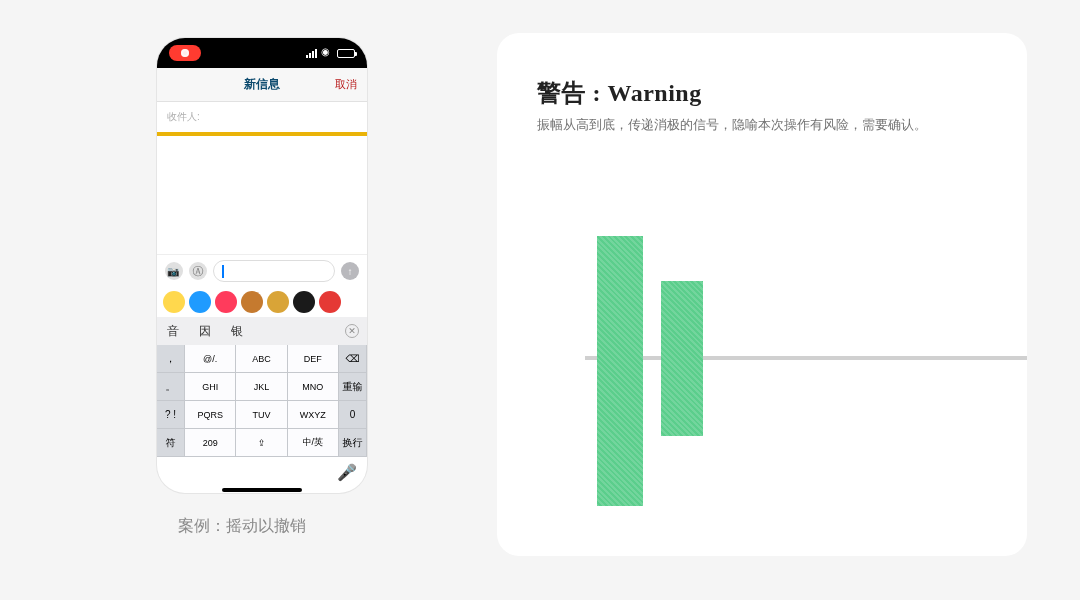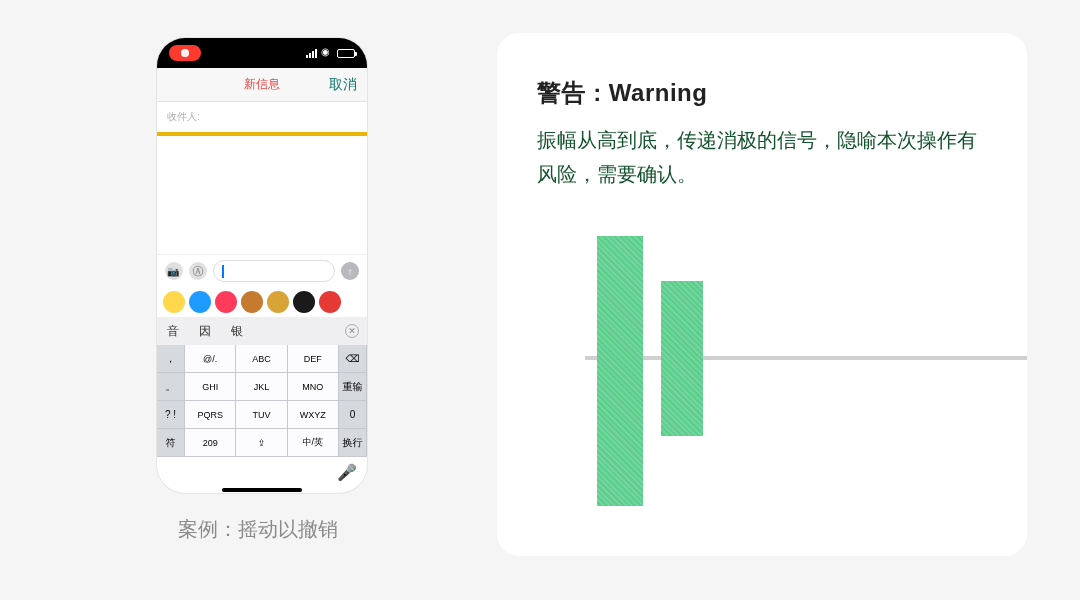--- a/index.html
+++ b/index.html
@@ -43,22 +43,22 @@
   .wifi { width:12px; height:9px; position:relative; }
   .wifi::before { content:"◉"; font-size:10px; color:#fff; position:absolute; top:-3px; }
   .battery { width:18px; height:9px; border:1px solid #fff; border-radius:2px; position:relative; }
   .battery::after { content:""; position:absolute; right:-3px; top:2px; width:2px; height:4px; background:#fff; border-radius:0 1px 1px 0; }
 
   .navbar {
     height: 34px; background: #f7f7f7; border-bottom: 1px solid #e1e1e1;
     display: flex; align-items: center; justify-content: center; position: relative;
     font-size: 12px;
   }
-  .nav-title { font-weight: 400; color: #ef4444; }
-  .nav-cancel { position: absolute; right: 10px; color: #0f766e; font-size: 14px; }
+  .nav-title { font-weight: 700; color: #0c4a6e; }
+  .nav-cancel { position: absolute; right: 10px; color: #b91c1c; font-size: 11px; }
 
   .recipient {
     padding: 8px 10px; font-size: 10px; color: #b0b0b0; border-bottom: 4px solid #eab308;
   }
   .msg-body { height: 118px; background: #fff; }
 
   .input-row {
     display: flex; align-items: center; gap: 6px;
     padding: 5px 8px; background: #fff; border-top: 1px solid #eee;
   }
@@ -85,32 +85,32 @@
     font-size: 9px; color:#000; border-right:1px solid #c5c8cd; border-bottom:1px solid #c5c8cd;
     background:#fcfcfe;
   }
   .kcell.side { background:#d6d9de; font-size:10px; }
   .kbot { display:flex; justify-content:flex-end; padding:6px 10px 4px; }
   .mic { font-size:16px; color:#555; }
   .homebar { width:80px; height:4px; background:#000; border-radius:2px; margin: 2px auto 6px; }
 
   .caption {
     position: absolute; left: 178px; top: 516px;
-    font-size: 20px; color: #8a8a8a;
+    font-size: 16px; color: #8a8a8a;
   }
 
   
   .card {
     position: absolute; left: 497px; top: 33px;
     width: 530px; height: 523px;
     background: #fff; border-radius: 22px;
     padding: 44px 40px 0 40px;
   }
-  .card h2 { font-size: 24px; font-weight: 600; color: #222; letter-spacing: 0.5px; }
-  .card p { margin-top: 14px; font-size: 20px; color: #14532d; line-height: 1.7; }
+  .card h2 { font-size: 24px; font-weight: 600; color: #222; letter-spacing: 0.5px; font-family: Liberation Serif, serif; }
+  .card p { margin-top: 5px; font-size: 13px; color: #737373; line-height: 1.7; }
 
   .chart {
     position: absolute; left: 0; right: 0; bottom: 50px; height: 300px;
   }
   .axis {
     position: absolute; left: 88px; right: 0; top: 150px;
     height: 4px; background: #d0d0d0;
   }
   .bar {
     position: absolute; background: #5bce8c;

